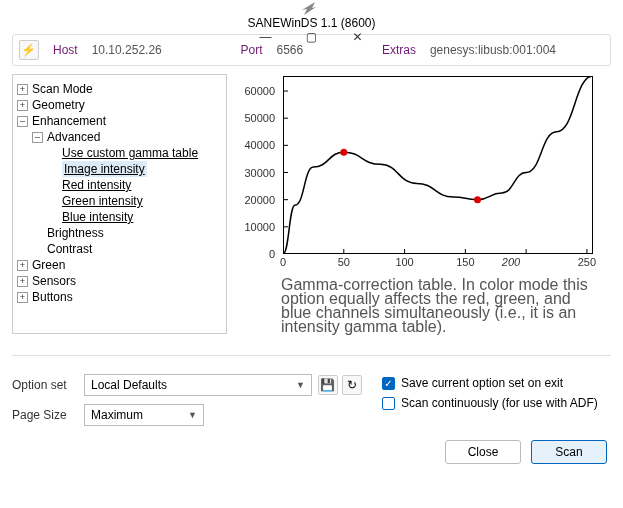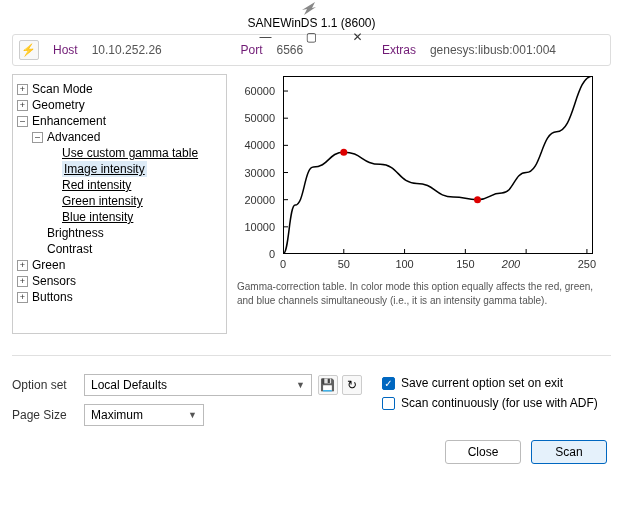--- a/index.html
+++ b/index.html
@@ -22,21 +22,21 @@
 .tree { border: 1px solid #ccc; width: 215px; padding: 6px 4px; overflow: auto; background: #fff; }
 .tree ul { list-style: none; }
 .tree li { white-space: nowrap; line-height: 16px; padding: 0; display: flex; align-items: center; }
 .tree li > .toggle { width: 11px; height: 11px; border: 1px solid #999; margin-right: 4px; display: inline-flex; align-items: center; justify-content: center; font-size: 9px; line-height: 1; color: #333; }
 .tree li.leaf > .toggle { visibility: hidden; border: none; }
 .tree ul ul { padding-left: 15px; }
 .tree ul ul ul { padding-left: 15px; text-decoration: underline; }
 .tree .sel { background: #ddebf7; display: inline-block; padding: 0 2px; }
 
 .chartarea { flex: 1; display: flex; flex-direction: column; }
-.chartdesc { color: #555; font-size: 10px; line-height: 14px; margin-top: 6px; padding-right: 6px; }
+.chartdesc { color: #555; font-size: 16px; line-height: 14px; margin-top: 6px; padding-right: 6px; margin-left: 44px; }
 .chartbox { position: relative; height: 200px; }
 .chartbox .ylabels { position: absolute; left: 0; top: 0; bottom: 20px; width: 42px; }
 .chartbox .ylabels span { position: absolute; right: 4px; transform: translateY(-50%); font-size: 11px; color: #333; }
 .chartbox .xlabels { position: absolute; left: 46px; right: 6px; bottom: 0; height: 16px; }
 .chartbox .xlabels span { position: absolute; transform: translateX(-50%); font-size: 11px; color: #333; }
 .chartbox svg.plot { position: absolute; left: 46px; top: 2px; right: 6px; bottom: 20px; }
 
 .lower { border-top: 1px solid #e0e0e0; margin-top: 21px; padding-top: 18px; display: flex; gap: 20px; }
 .lower .left { display: grid; grid-template-columns: 64px 1fr; gap: 8px 8px; align-items: center; width: 350px; }
 .lower label { color: #333; }

